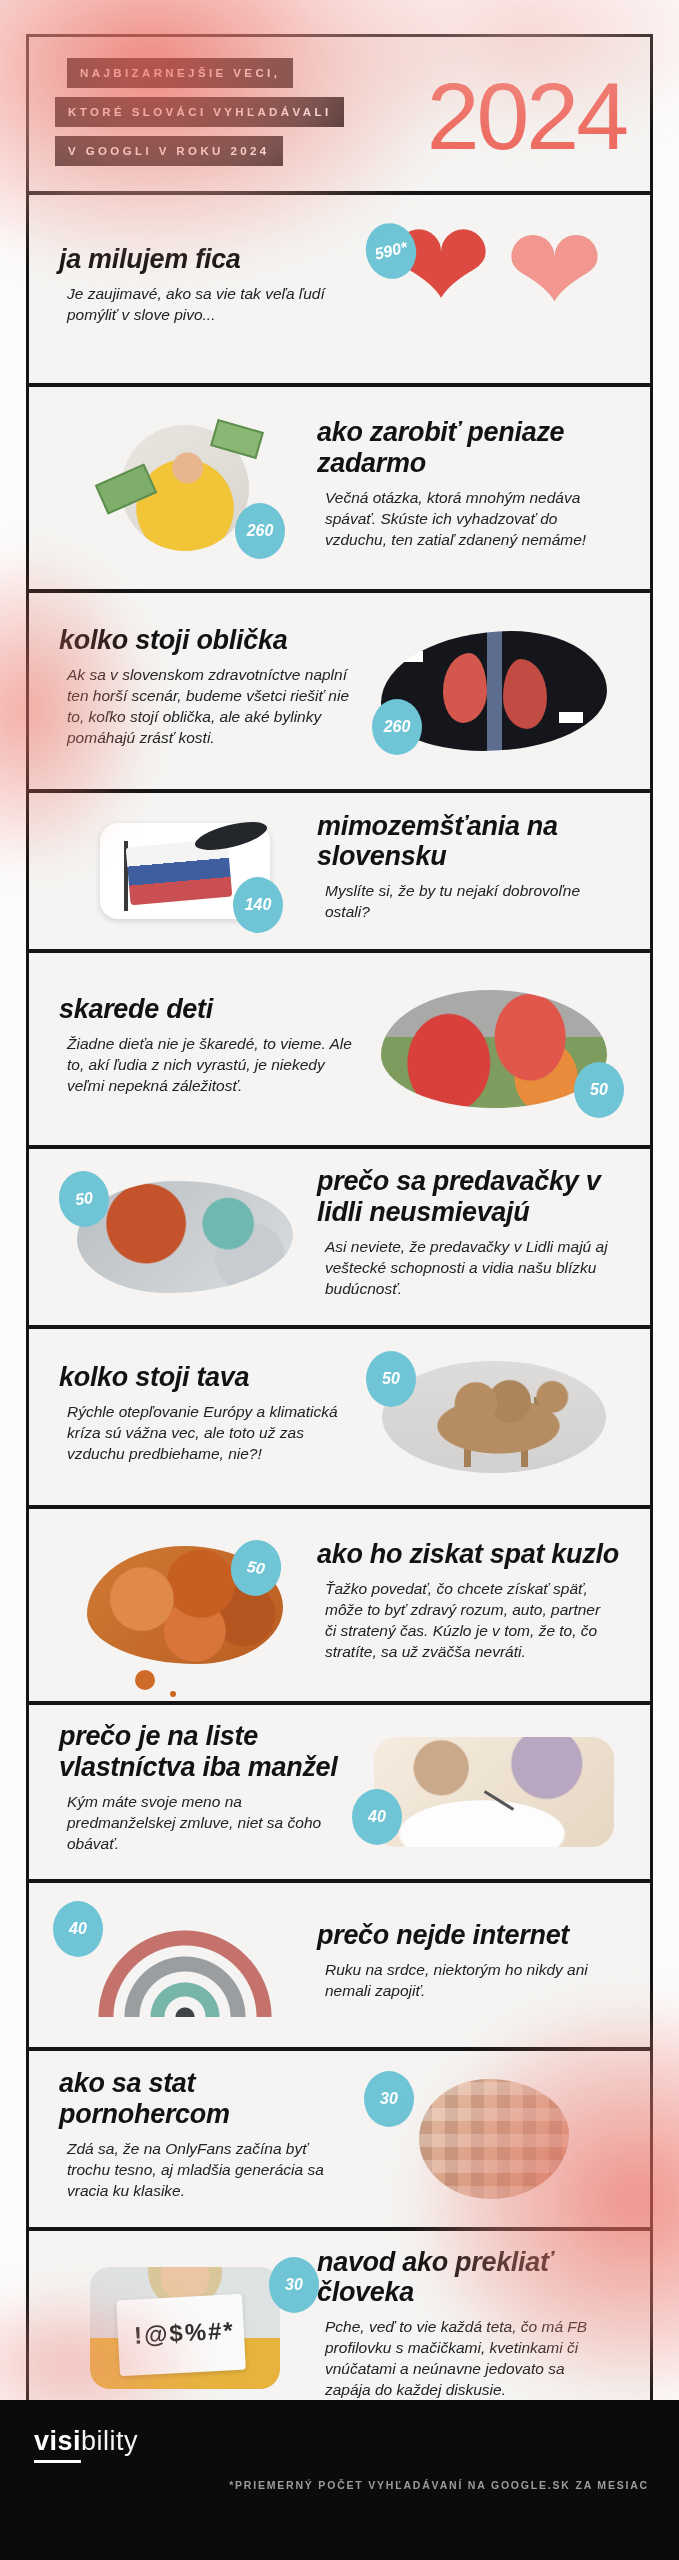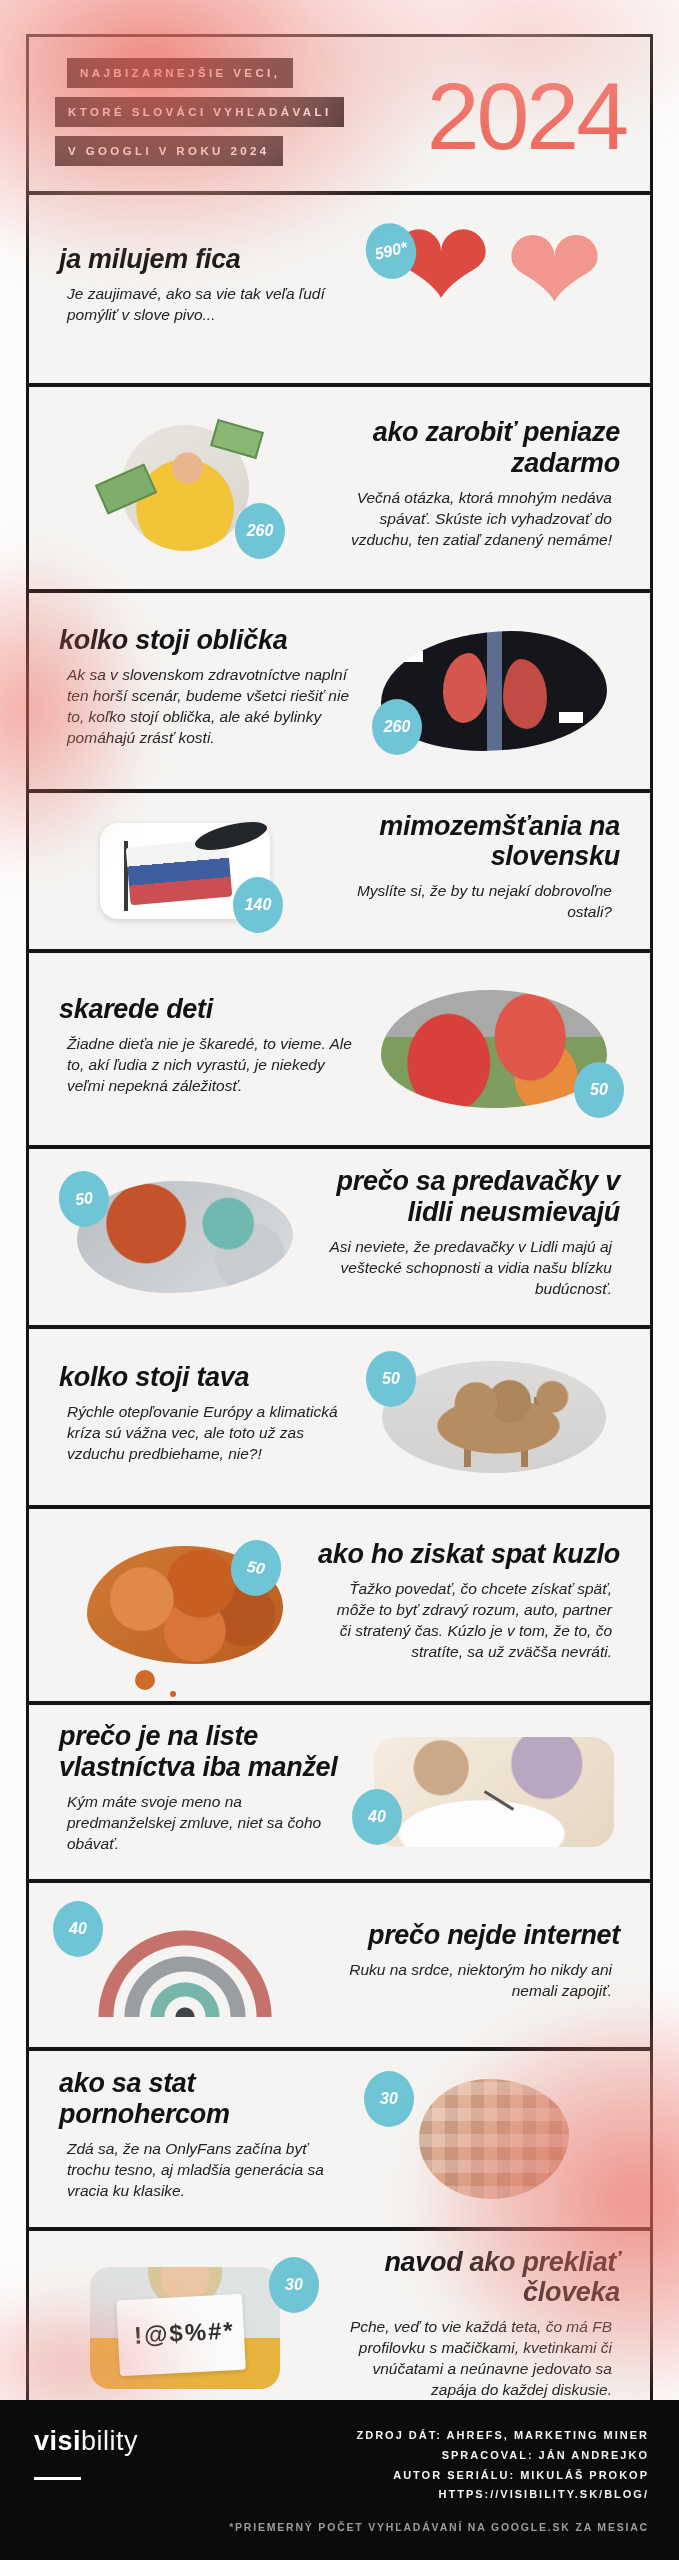--- a/index.html
+++ b/index.html
@@ -42,21 +42,21 @@
   }
 
   
   .card{
     display:flex;align-items:center;gap:6px;
     padding:16px 30px;border-bottom:4px solid var(--ink,#141414);
   }
   .cards .card:last-child{border-bottom:none;}
   .card.side-left{flex-direction:row-reverse;}
   .card-text{flex:1;min-width:0;}
-  .side-left .card-text{text-align:right;}
+  .side-left .card-text{text-align:left;}
   .side-right .card-text{text-align:left;}
   .card-title{
     margin:0 0 10px 0;font-size:27px;line-height:1.12;font-weight:700;font-style:italic;
     letter-spacing:-.3px;color:#121212;
   }
   .card-desc{margin:8px;font-size:15.5px;line-height:1.35;font-style:italic;color:#222;}
   .card-media{
     width:252px;flex:0 0 252px;display:flex;align-items:center;justify-content:center;
     position:relative;
   }
@@ -201,21 +201,21 @@
       radial-gradient(circle at 71% 52%,#8e9092 0 36%,rgba(0,0,0,0) 37%);}
   .img-marionette .badge{left:-6px;top:-4px;}
 
   
   .foot{
     position:absolute;left:0;right:0;top:2400px;height:160px;background:var(--footer-bg,#0b0b0b);
     z-index:4;color:#fff;box-sizing:border-box;padding:26px 30px 0 34px;
   }
   .foot-top{display:flex;justify-content:space-between;align-items:flex-start;}
   .logo{font-size:27px;letter-spacing:.5px;}
-  .logo-b{font-weight:700;display:inline-block;border-bottom:3px solid #fff;padding-bottom:20px;}
+  .logo-b{font-weight:700;display:inline-block;border-bottom:3px solid #fff;padding-bottom:3px;}
   .logo-l{font-weight:400;color:#f4f4f4;}
   .credits{text-align:right;font-size:11px;font-weight:700;letter-spacing:2px;line-height:1.8;color:#f5f5f5;}
   .footnote{
     text-align:right;margin-top:16px;font-size:10.5px;font-weight:700;
     letter-spacing:1.8px;color:#9c9c9c;
   }
 </style>
 </head>
 <body style="--accent-red: #ee6b60; --badge-blue: #6fc4d5; --ink: #141414; --card-bg: #f5f4f2; --footer-bg: #0b0b0b;">
 
@@ -403,21 +403,15 @@
           </div>
     </div>
   </section>
 
 </div>
 </div>
 
 <footer class="foot">
   <div class="foot-top">
     <div class="logo"><span class="logo-b">visi</span><span class="logo-l">bility</span></div>
-    <div class="credits">
-      <div>ZDROJ DÁT: AHREFS, MARKETING MINER</div>
-      <div>SPRACOVAL: JÁN ANDREJKO</div>
-      <div>AUTOR SERIÁLU: MIKULÁŠ PROKOP</div>
-      <div>HTTPS://VISIBILITY.SK/BLOG/</div>
-    </div>
   </div>
   <div class="footnote">*PRIEMERNÝ POČET VYHĽADÁVANÍ NA GOOGLE.SK ZA MESIAC</div>
 </footer>
 
 </body></html>

